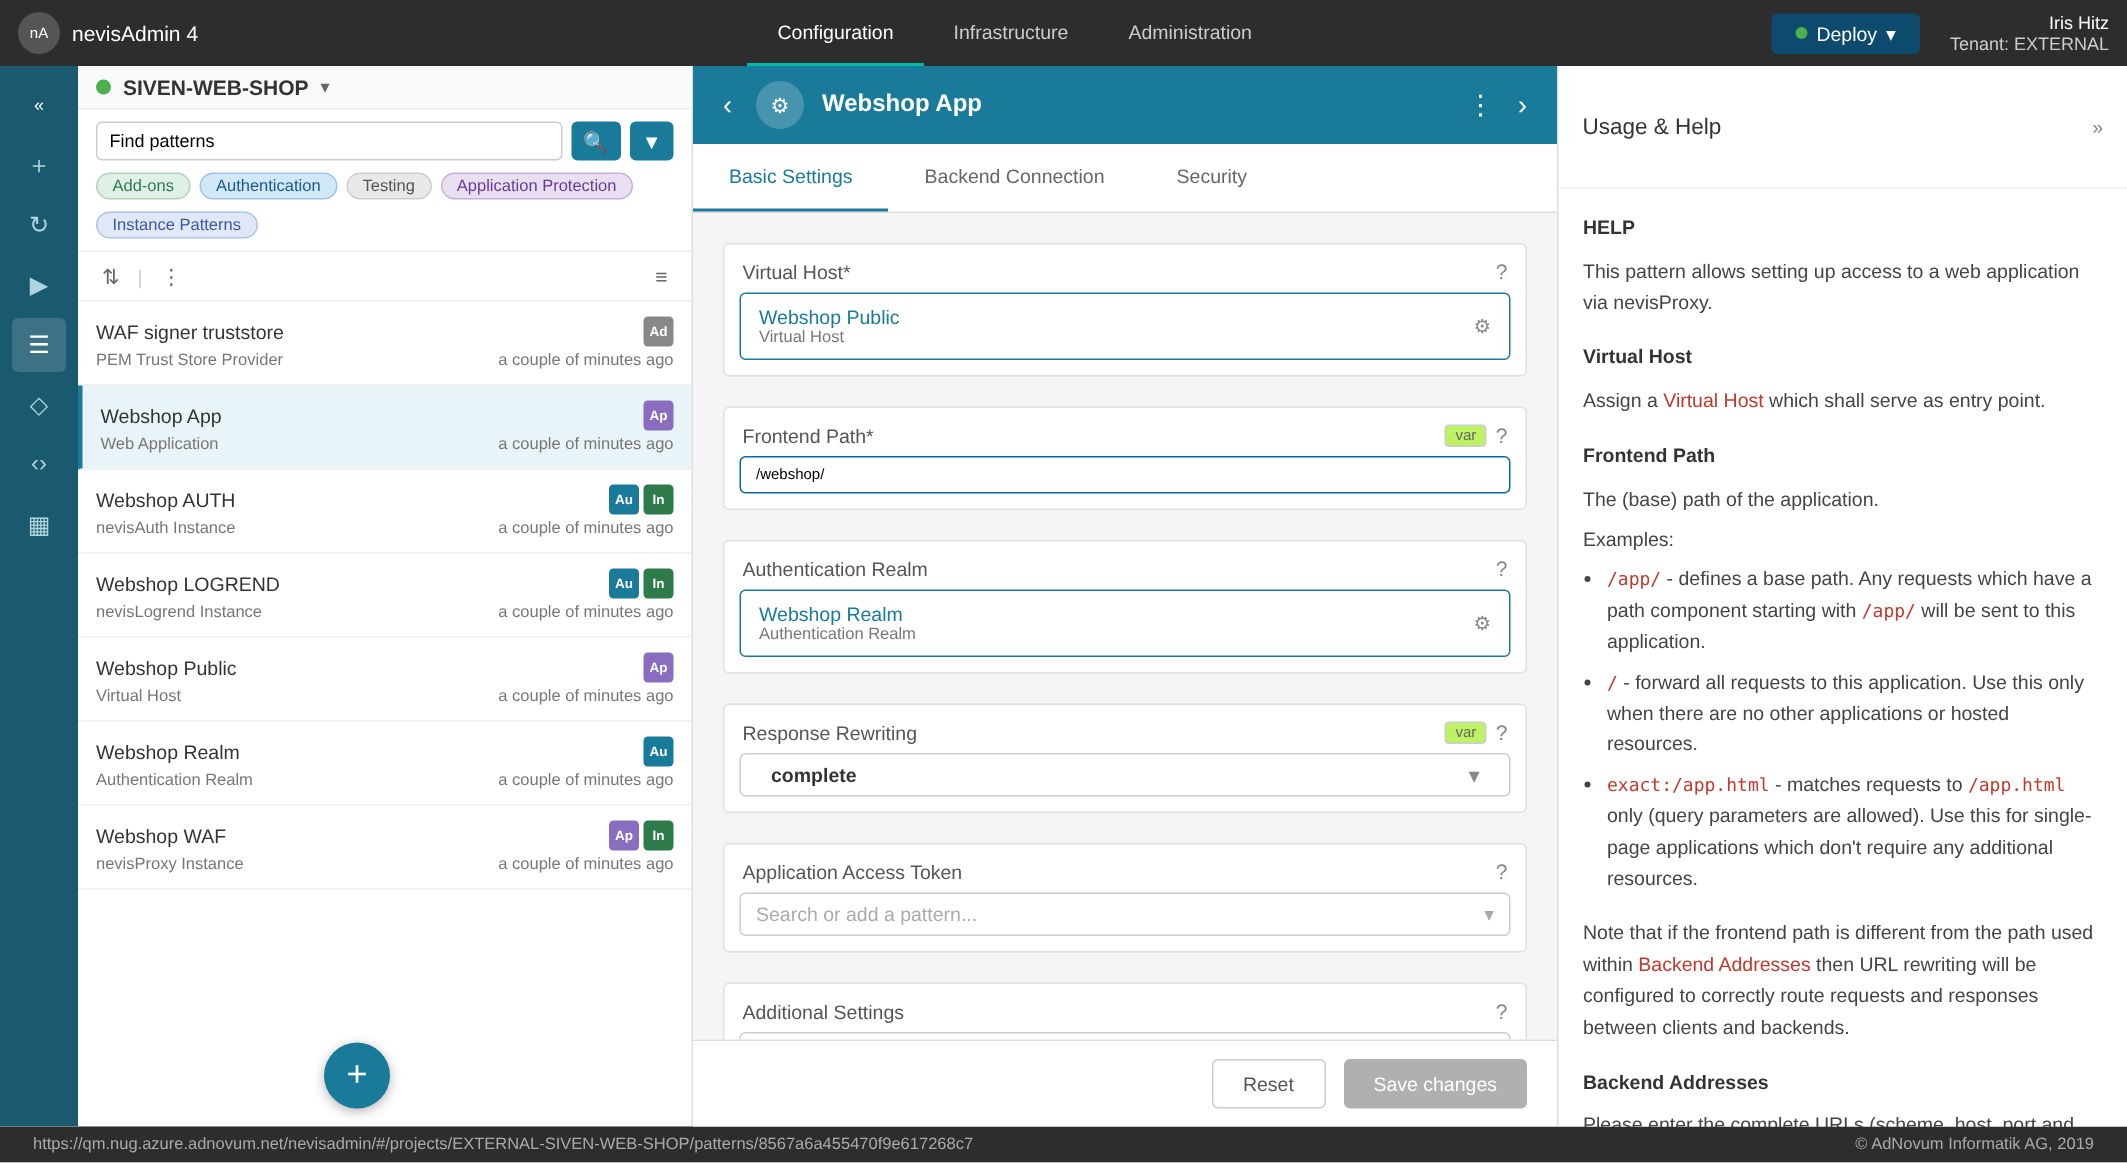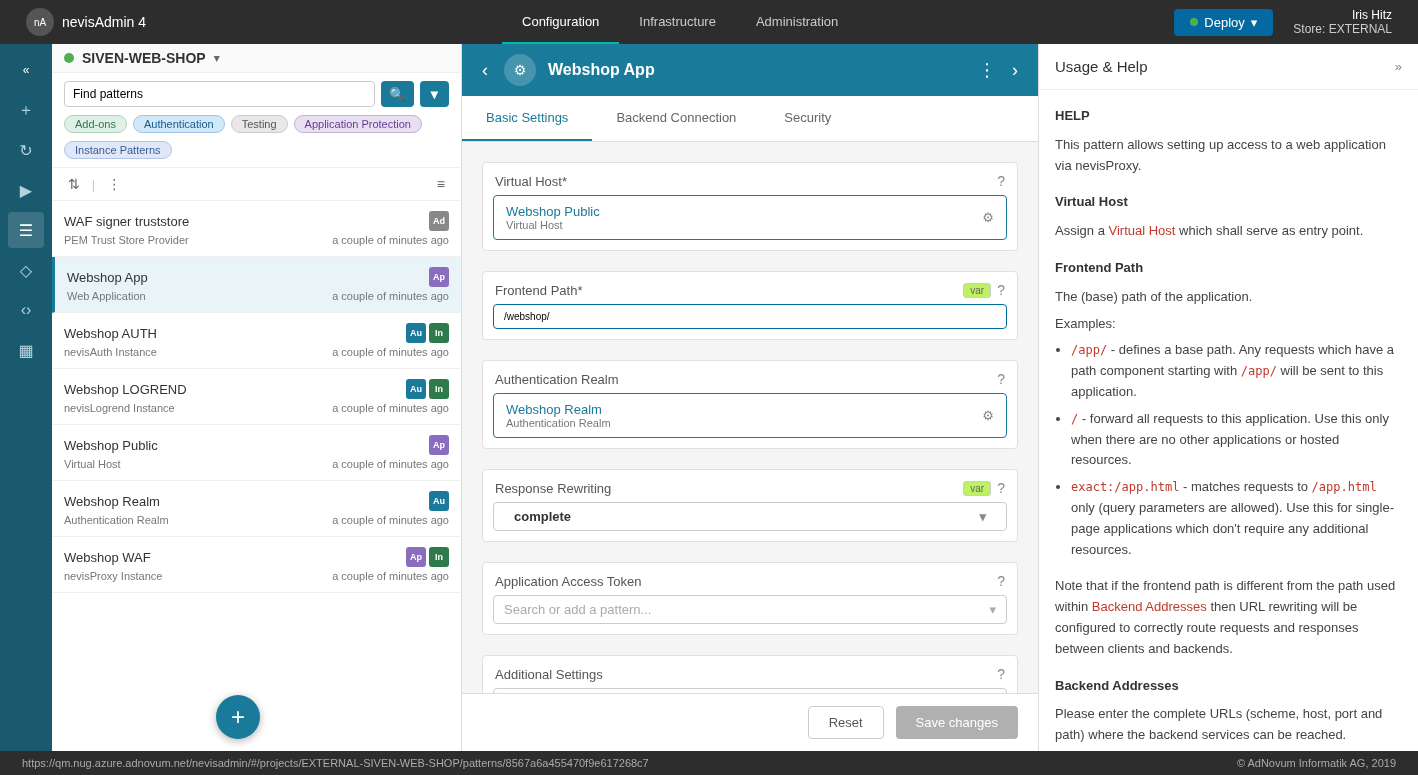--- a/index.html
+++ b/index.html
@@ -1,25 +1,25 @@
 <!DOCTYPE html>
 <html><head>
   <meta charset="utf-8">
   <style>
     * { box-sizing: border-box; margin: 0; padding: 0; }
     body { font-family: -apple-system, BlinkMacSystemFont, 'Segoe UI', sans-serif; font-size: 13px; background: #f0f0f0; color: #333; height: 775px; width: 1418px; overflow: hidden; display: flex; flex-direction: column; }
 
     
-    .top-nav { background: #2d2d2d; height: 44px; display: flex; align-items: center; padding: 0 26px; flex-shrink: 0; }
+    .top-nav { background: #2d2d2d; height: 44px; display: flex; align-items: center; padding: 0 12px; flex-shrink: 0; }
     .app-logo { display: flex; align-items: center; gap: 8px; color: #fff; font-size: 14px; font-weight: 500; margin-right: 40px; }
     .app-logo-icon { width: 28px; height: 28px; background: #555; border-radius: 50%; display: flex; align-items: center; justify-content: center; color: #fff; font-size: 10px; }
     .nav-tabs { display: flex; gap: 0; flex: 1; justify-content: center; }
     .nav-tab { color: #ccc; padding: 0 20px; height: 44px; display: flex; align-items: center; cursor: pointer; font-size: 13px; border-bottom: 2px solid transparent; }
     .nav-tab.active { color: #fff; border-bottom: 2px solid #00b8a9; }
-    .deploy-btn { background: #0369a1; color: #fff; border: none; padding: 6px 16px; border-radius: 4px; cursor: pointer; font-size: 13px; display: flex; align-items: center; gap: 6px; margin-right: 20px; }
+    .deploy-btn { background: #0c4a6e; color: #fff; border: none; padding: 6px 16px; border-radius: 4px; cursor: pointer; font-size: 13px; display: flex; align-items: center; gap: 6px; margin-right: 20px; }
     .deploy-btn-dot { width: 8px; height: 8px; background: #4caf50; border-radius: 50%; }
     .user-info { color: #ccc; font-size: 12px; text-align: right; cursor: pointer; }
     .user-info .name { color: #fff; }
 
     
     .main { display: flex; flex: 1; overflow: hidden; }
 
     
     .icon-sidebar { width: 52px; background: #1a5a6e; display: flex; flex-direction: column; align-items: center; padding-top: 8px; gap: 4px; flex-shrink: 0; }
     .icon-btn { width: 36px; height: 36px; display: flex; align-items: center; justify-content: center; color: #b0d4de; cursor: pointer; border-radius: 4px; font-size: 16px; }
@@ -98,21 +98,21 @@
 
     .search-add-field { border: 1px solid #ccc; border-radius: 4px; padding: 6px 10px; background: #fff; display: flex; justify-content: space-between; align-items: center; cursor: pointer; color: #aaa; }
 
     
     .config-footer { background: #fff; border-top: 1px solid #ddd; padding: 12px 20px; display: flex; justify-content: flex-end; gap: 12px; flex-shrink: 0; }
     .btn-reset { background: #fff; border: 1px solid #ccc; color: #555; padding: 8px 20px; border-radius: 4px; cursor: pointer; font-size: 13px; }
     .btn-save { background: #b0b0b0; border: none; color: #fff; padding: 8px 20px; border-radius: 4px; cursor: pointer; font-size: 13px; }
 
     
     .help-panel { width: 380px; background: #fff; border-left: 1px solid #ddd; display: flex; flex-direction: column; flex-shrink: 0; overflow: hidden; }
-    .help-header-bar { display: flex; justify-content: space-between; align-items: center; padding: 14px 16px; border-bottom: 1px solid #eee; }
+    .help-header-bar { display: flex; justify-content: space-between; align-items: center; padding: 32px 16px; border-bottom: 1px solid #eee; }
     .help-title-text { font-size: 15px; font-weight: 500; color: #333; }
     .help-expand-btn { color: #888; cursor: pointer; }
     .help-content { flex: 1; overflow-y: auto; padding: 16px; font-size: 13px; line-height: 1.6; color: #444; }
     .help-section-title { font-weight: 700; color: #333; margin-bottom: 8px; font-size: 13px; }
     .help-section { margin-bottom: 16px; }
     .help-link { color: #c0392b; text-decoration: none; }
     .help-code { font-family: monospace; color: #c0392b; font-size: 12px; }
     .help-ul { margin-left: 16px; margin-top: 6px; }
     .help-ul li { margin-bottom: 6px; }
 
@@ -137,21 +137,21 @@
     <div class="nav-tab">Infrastructure</div>
     <div class="nav-tab">Administration</div>
   </div>
   <button class="deploy-btn">
     <span class="deploy-btn-dot"></span>
     <span>Deploy</span>
     <span>▾</span>
   </button>
   <div class="user-info">
     <div class="name">Iris Hitz</div>
-    <div>Store: EXTERNAL</div>
+    <div>Tenant: EXTERNAL</div>
   </div>
 </div>
 
 <div class="main">
 
   <div class="icon-sidebar">
     <div class="icon-btn icon-btn-expand">«</div>
     <div class="icon-btn">＋</div>
     <div class="icon-btn">↻</div>
     <div class="icon-btn">▶</div>

